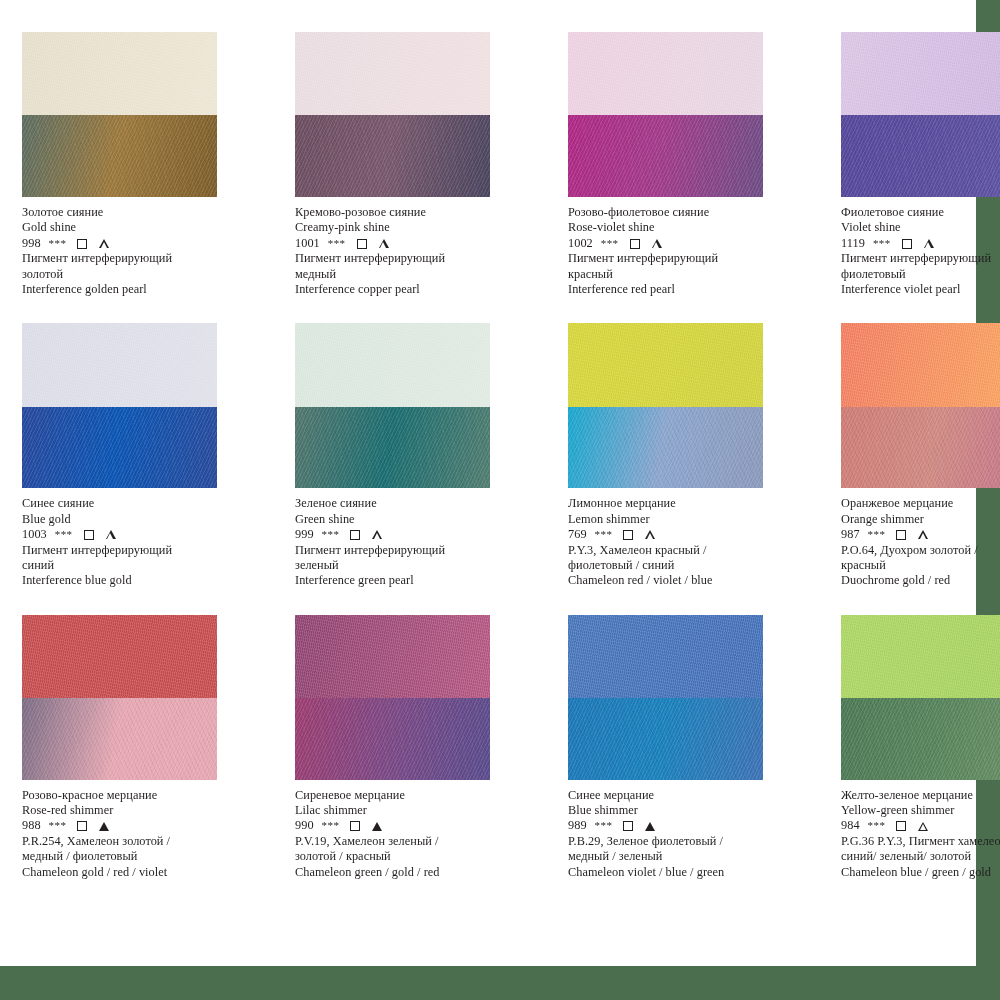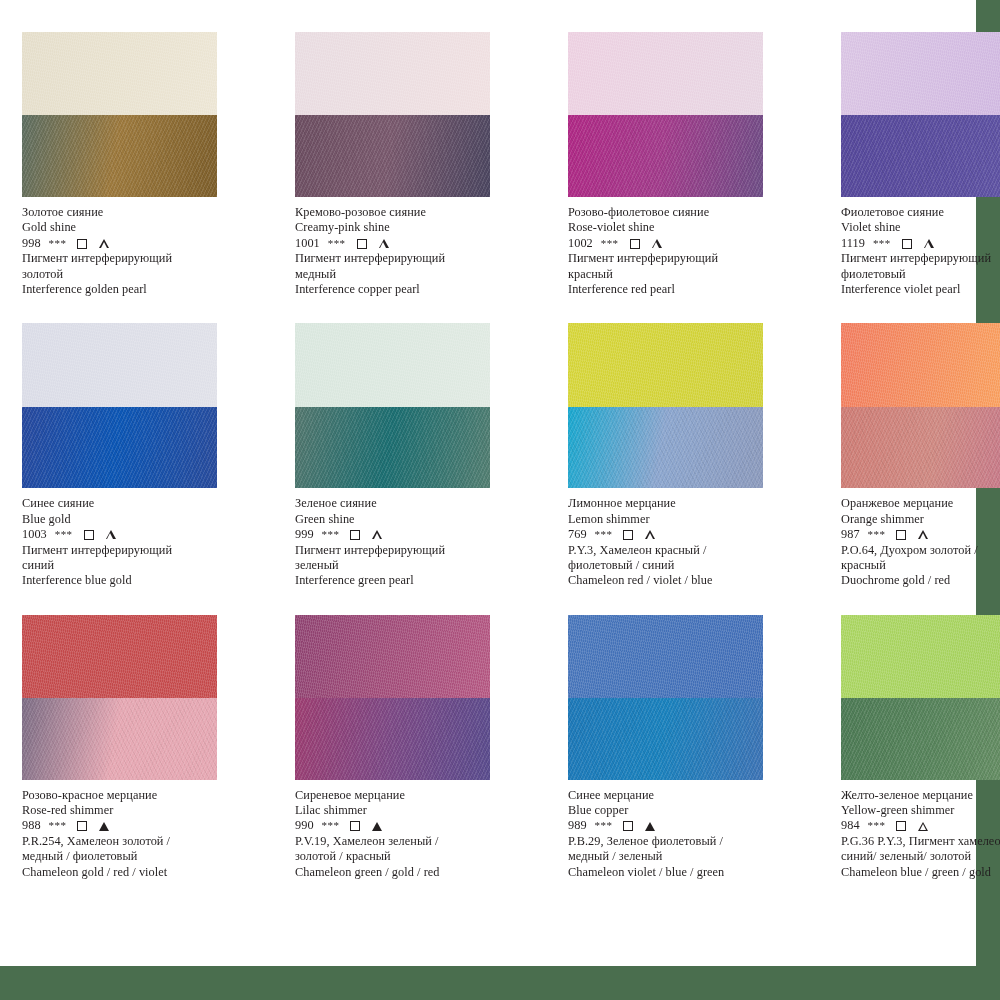--- a/index.html
+++ b/index.html
@@ -315,21 +315,21 @@
         <div class="swatch">
           <div class="sw-top" style="background: linear-gradient(100deg, rgb(68, 114, 184) 0%, rgb(63, 108, 181) 100%);">
             <div class="grain fine"></div>
           </div>
           <div class="sw-bot" style="background: linear-gradient(100deg, rgb(31, 121, 184) 0%, rgb(27, 130, 189) 48%, rgb(63, 116, 181) 100%);">
             <div class="grain"></div>
           </div>
         </div>
         <div class="info">
           <div class="ru-name">Синее мерцание</div>
-          <div>Blue copper</div>
+          <div>Blue shimmer</div>
           <div class="code-row">
             <span>989</span>
             <span class="stars">***</span>
             <span class="sq"></span>
             <span class="tri"></span>
           </div>
           <div>P.B.29,  Зеленое фиолетовый /</div>
           <div>медный / зеленый</div>
           <div>Chameleon violet / blue / green</div>
         </div>

